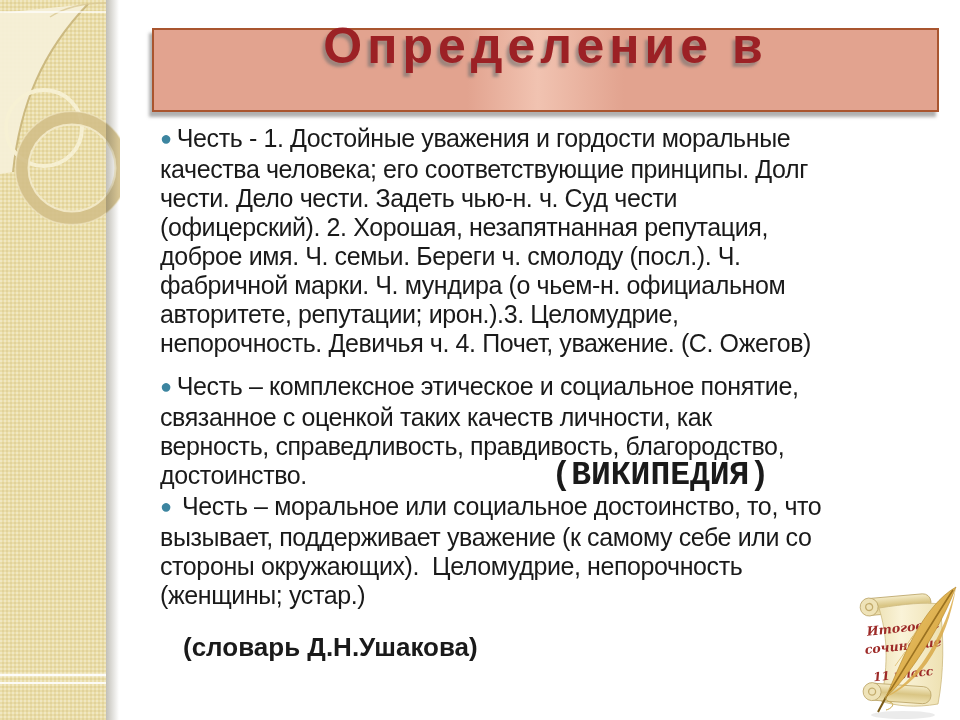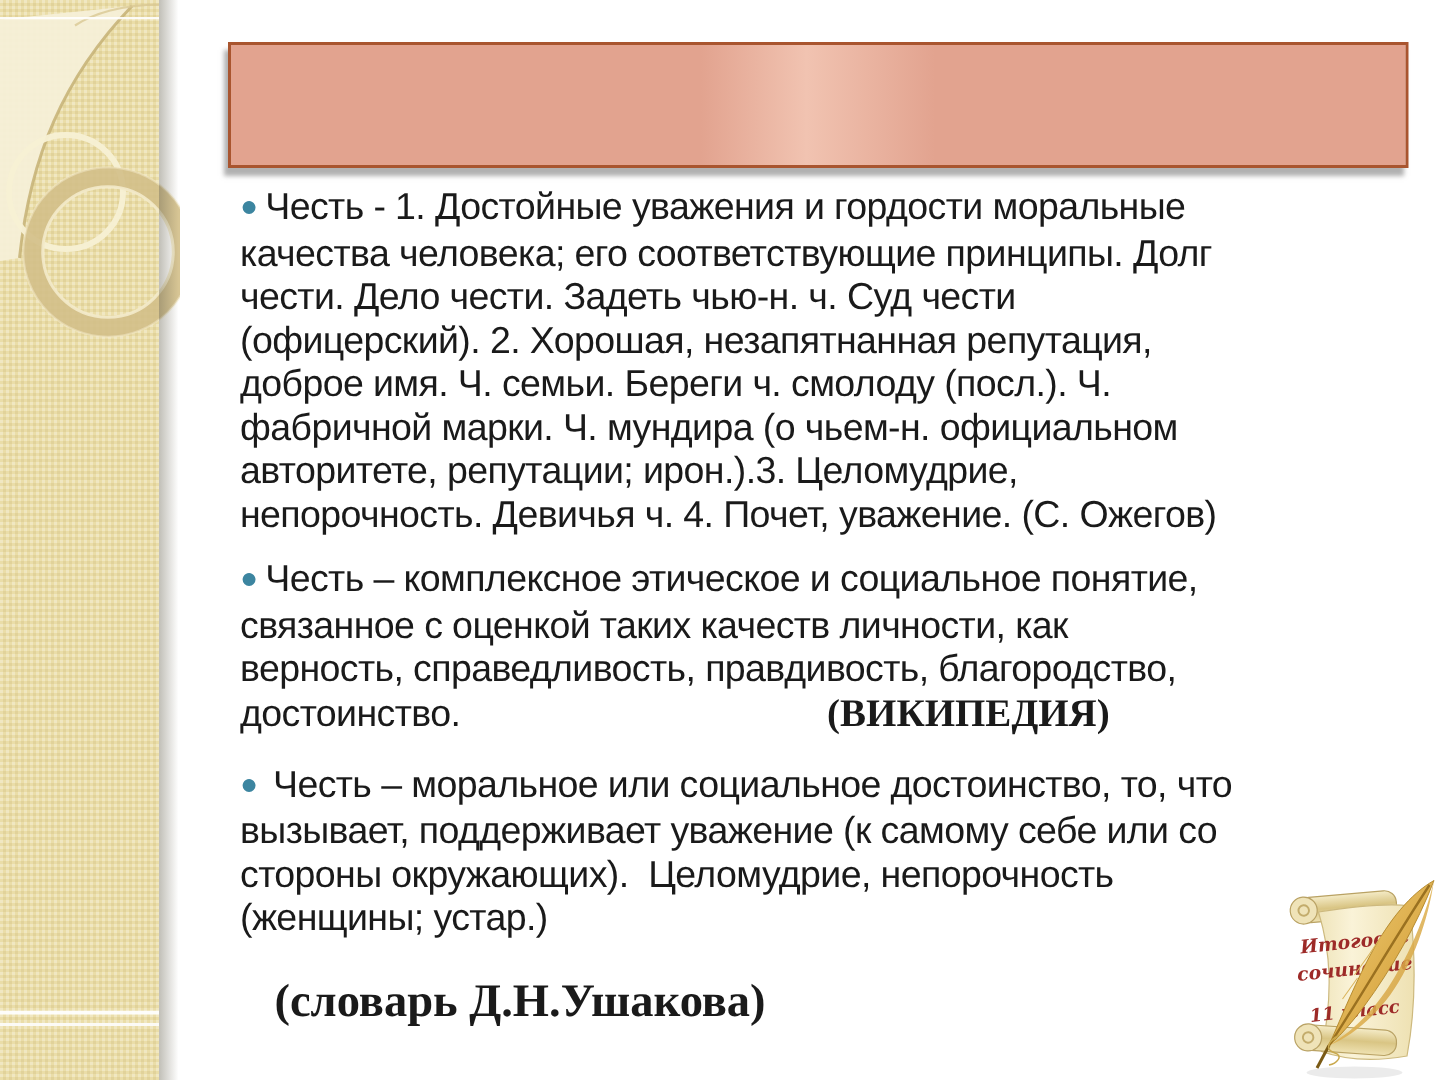--- a/index.html
+++ b/index.html
@@ -35,30 +35,30 @@
     text-shadow:-3px 4px 3px rgba(110,110,110,0.6);
   }
 
   
   .content{position:absolute;left:160px;top:124px;width:800px;z-index:2;}
   .para{
     margin:0;font-size:25px;line-height:29px;white-space:pre;
     letter-spacing:-0.4px;color:var(--text_black,#1a1a1a);
   }
   .para.p2{margin-top:14px;}
-  .para.p3{margin-top:18px;}
+  .para.p3{margin-top:2px;}
   .seg-bold{font-weight:normal;}
   .seg-bullet{color:var(--bullet_teal,#3C85A0);font-size:20px;position:relative;top:-2px;}
   .seg-wiki{
-    font-family:Liberation Serif, serif;font-weight:bold;font-size:26px;
+    font-family:Liberation Mono, monospace;font-weight:bold;font-size:33px;
     letter-spacing:0;margin-left:238px;
   }
   .caption{
     margin-top:22px;margin-left:23px;
-    font-family:Liberation Serif, serif;font-weight:bold;font-size:31px;
+    font-family:Liberation Sans, sans-serif;font-weight:bold;font-size:26px;
     color:var(--text_black,#1a1a1a);
   }
 
   
   .scroll-badge{position:absolute;left:843px;top:584px;width:117px;height:136px;z-index:4;}
   .scroll-badge text{
     font-family:"DejaVu Serif",serif;font-style:italic;font-weight:bold;
     fill:#9D2A28;
   }
 </style>
@@ -88,20 +88,21 @@
     <circle cx="72" cy="168" r="43.5" fill="none" stroke="#F3EACA" stroke-width="2" opacity="0.9"></circle>
     <circle cx="72" cy="168" r="56.5" fill="none" stroke="#F3EACA" stroke-width="1.5" opacity="0.5"></circle>
     <line x1="0" y1="12" x2="106" y2="12" stroke="#FFFFFF" stroke-width="1.5" opacity="0.9"></line>
     <line x1="0" y1="675" x2="106" y2="675" stroke="#FFFFFF" stroke-width="2.5" opacity="0.95"></line>
     <line x1="0" y1="683" x2="106" y2="683" stroke="#FFFFFF" stroke-width="2" opacity="0.9"></line>
     <rect x="106" y="0" width="13" height="720" fill="url(#sideShadow)"></rect>
   </svg>
 
   <div class="title-box"></div>
   <div class="title-text">
+    <div>Определение в</div>
   </div>
 
   <div class="content">
     <p class="para p1"><span class="seg-bullet">● </span><span class="seg-bold">Честь - 1.</span><span> Достойные уважения и гордости моральные
 качества человека; его соответствующие принципы. Долг
 чести. Дело чести. Задеть чью-н. ч. Суд чести
 (офицерский). 2. Хорошая, незапятнанная репутация,
 доброе имя. Ч. семьи. Береги ч. смолоду (посл.). Ч.
 фабричной марки. Ч. мундира (о чьем-н. официальном
 авторитете, репутации; ирон.).3. Целомудрие,

